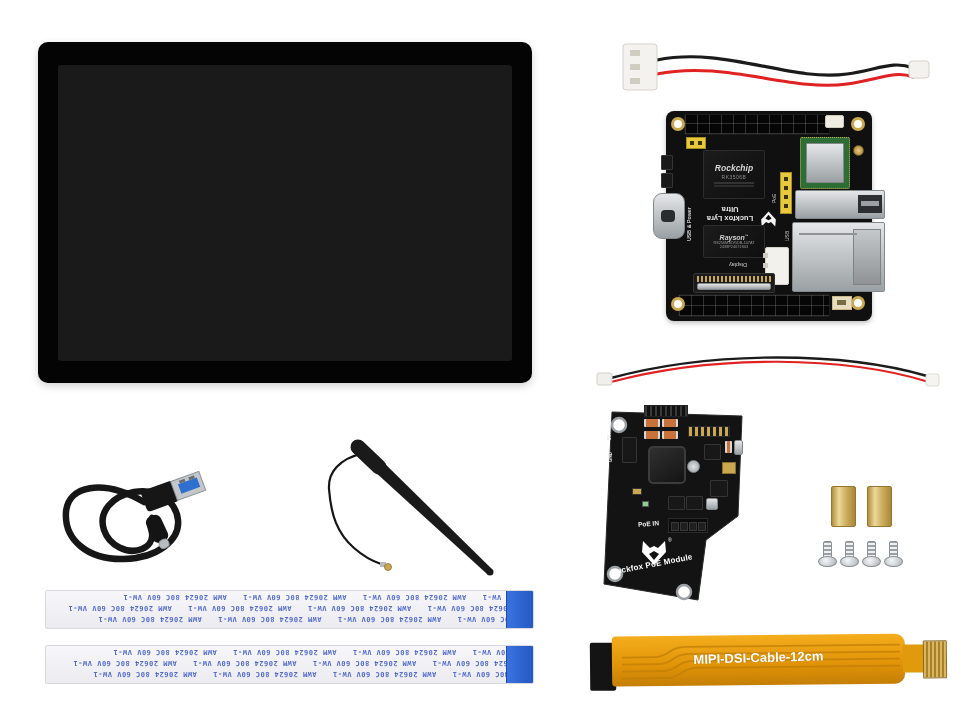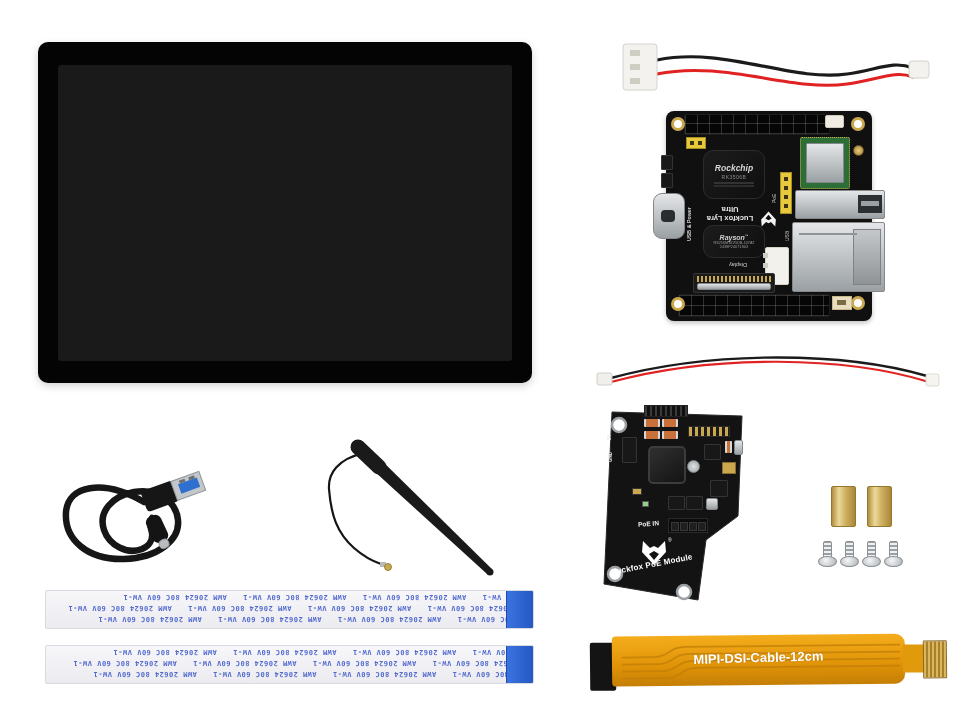--- a/index.html
+++ b/index.html
@@ -7,21 +7,21 @@
          font-family:"Liberation Sans",sans-serif}
   .abs{position:absolute}
   .vt{writing-mode:vertical-rl;transform:rotate(180deg)}
   .flip{transform:rotate(180deg)}
   .metal{background:linear-gradient(180deg,#e4e6e8,#bcc0c3 55%,#9aa0a3);border:1px solid #84888b;border-radius:2px}
   .hole{border-radius:50%;background:#fdfdfd;border:3px solid #c9a84f;box-sizing:border-box}
   .pinheader{background-color:#060606;
     background-image:repeating-linear-gradient(90deg,rgba(130,130,130,.35) 0 1px,transparent 1px 12px),
                      repeating-linear-gradient(0deg,rgba(150,150,150,.3) 0 1px,transparent 1px 10px);
     border:1px solid #1c1c1c;border-radius:2px}
-  .chip{background:linear-gradient(135deg,#1c1c1c,#0f0f0f);border:1px solid #2c2c2c;border-radius:10px;
+  .chip{background:linear-gradient(135deg,#1c1c1c,#0f0f0f);border:1px solid #2c2c2c;border-radius:2px;
         display:flex;flex-direction:column;align-items:center;justify-content:center;color:#d6d6d6;text-align:center}
   .cap{background:linear-gradient(90deg,#d8d8d8 0 2px,#c8713a 2px calc(100% - 2px),#d8d8d8 calc(100% - 2px));border-radius:1px}
   .darkic{background:#181818;border:1px solid #343434;border-radius:1px}
   .ffc{background:linear-gradient(180deg,#f7f7fa,#ebebf0);border:1px solid #d9d9e0;border-radius:2px;overflow:hidden}
   .ffc-row{position:absolute;white-space:nowrap;font:bold 7px "DejaVu Sans Mono",monospace;
            color:#4a63cc;transform:rotate(180deg);letter-spacing:.5px;opacity:.95;width:560px}
   .ffc-row span{margin-right:16px}
   .standoff{background:linear-gradient(90deg,#b28f3e 0,#ecd99b 30%,#cfb263 58%,#a98737 100%);
             border:1px solid #96762f;border-radius:2px}
   .screw{position:absolute;width:19px;height:30px}

